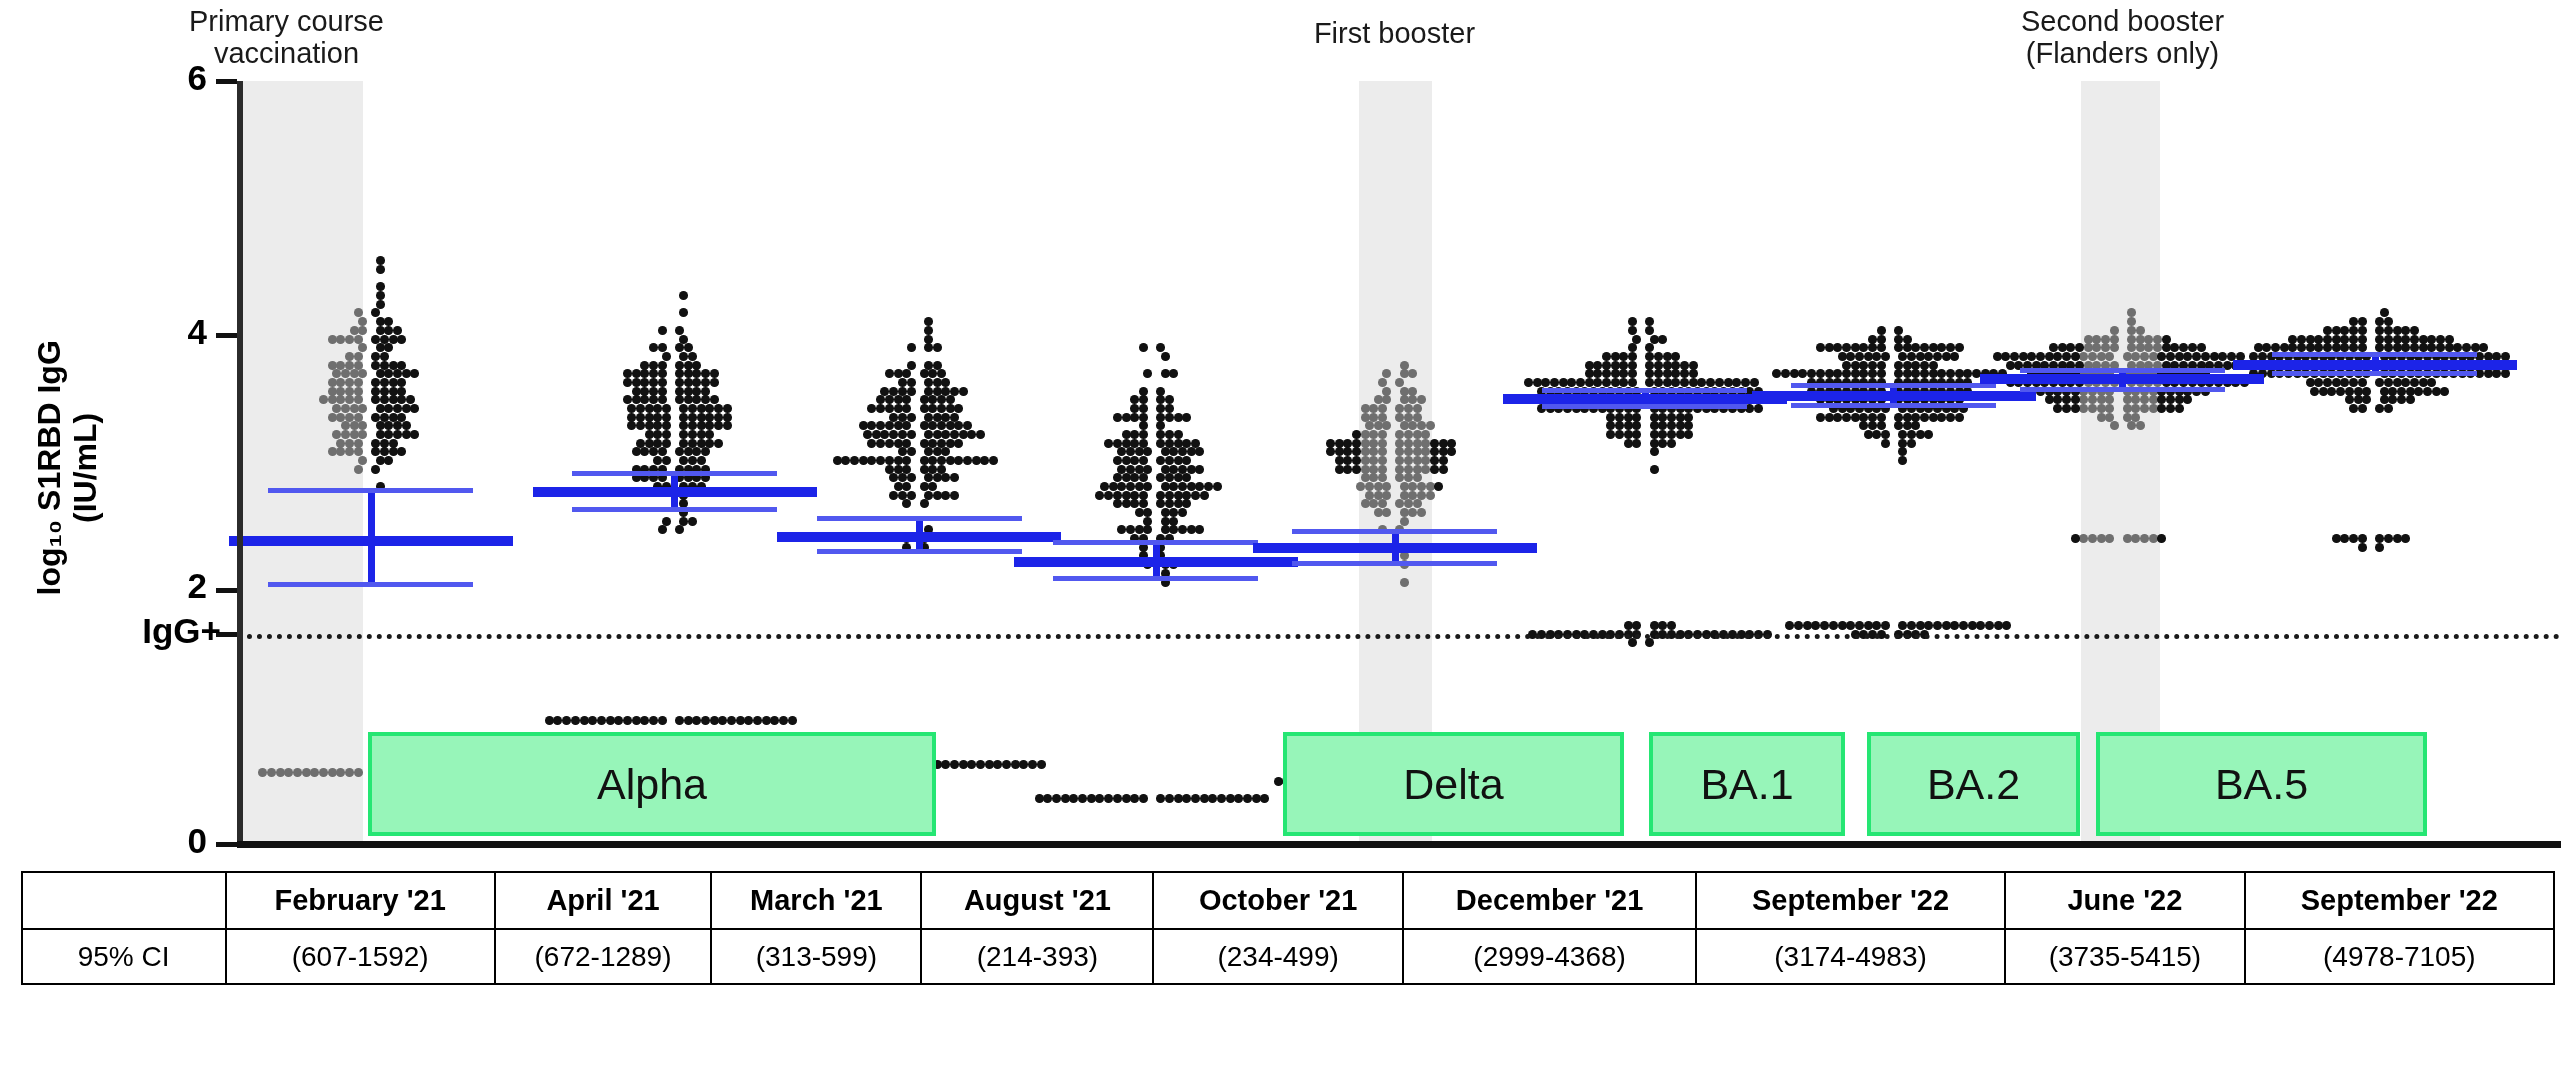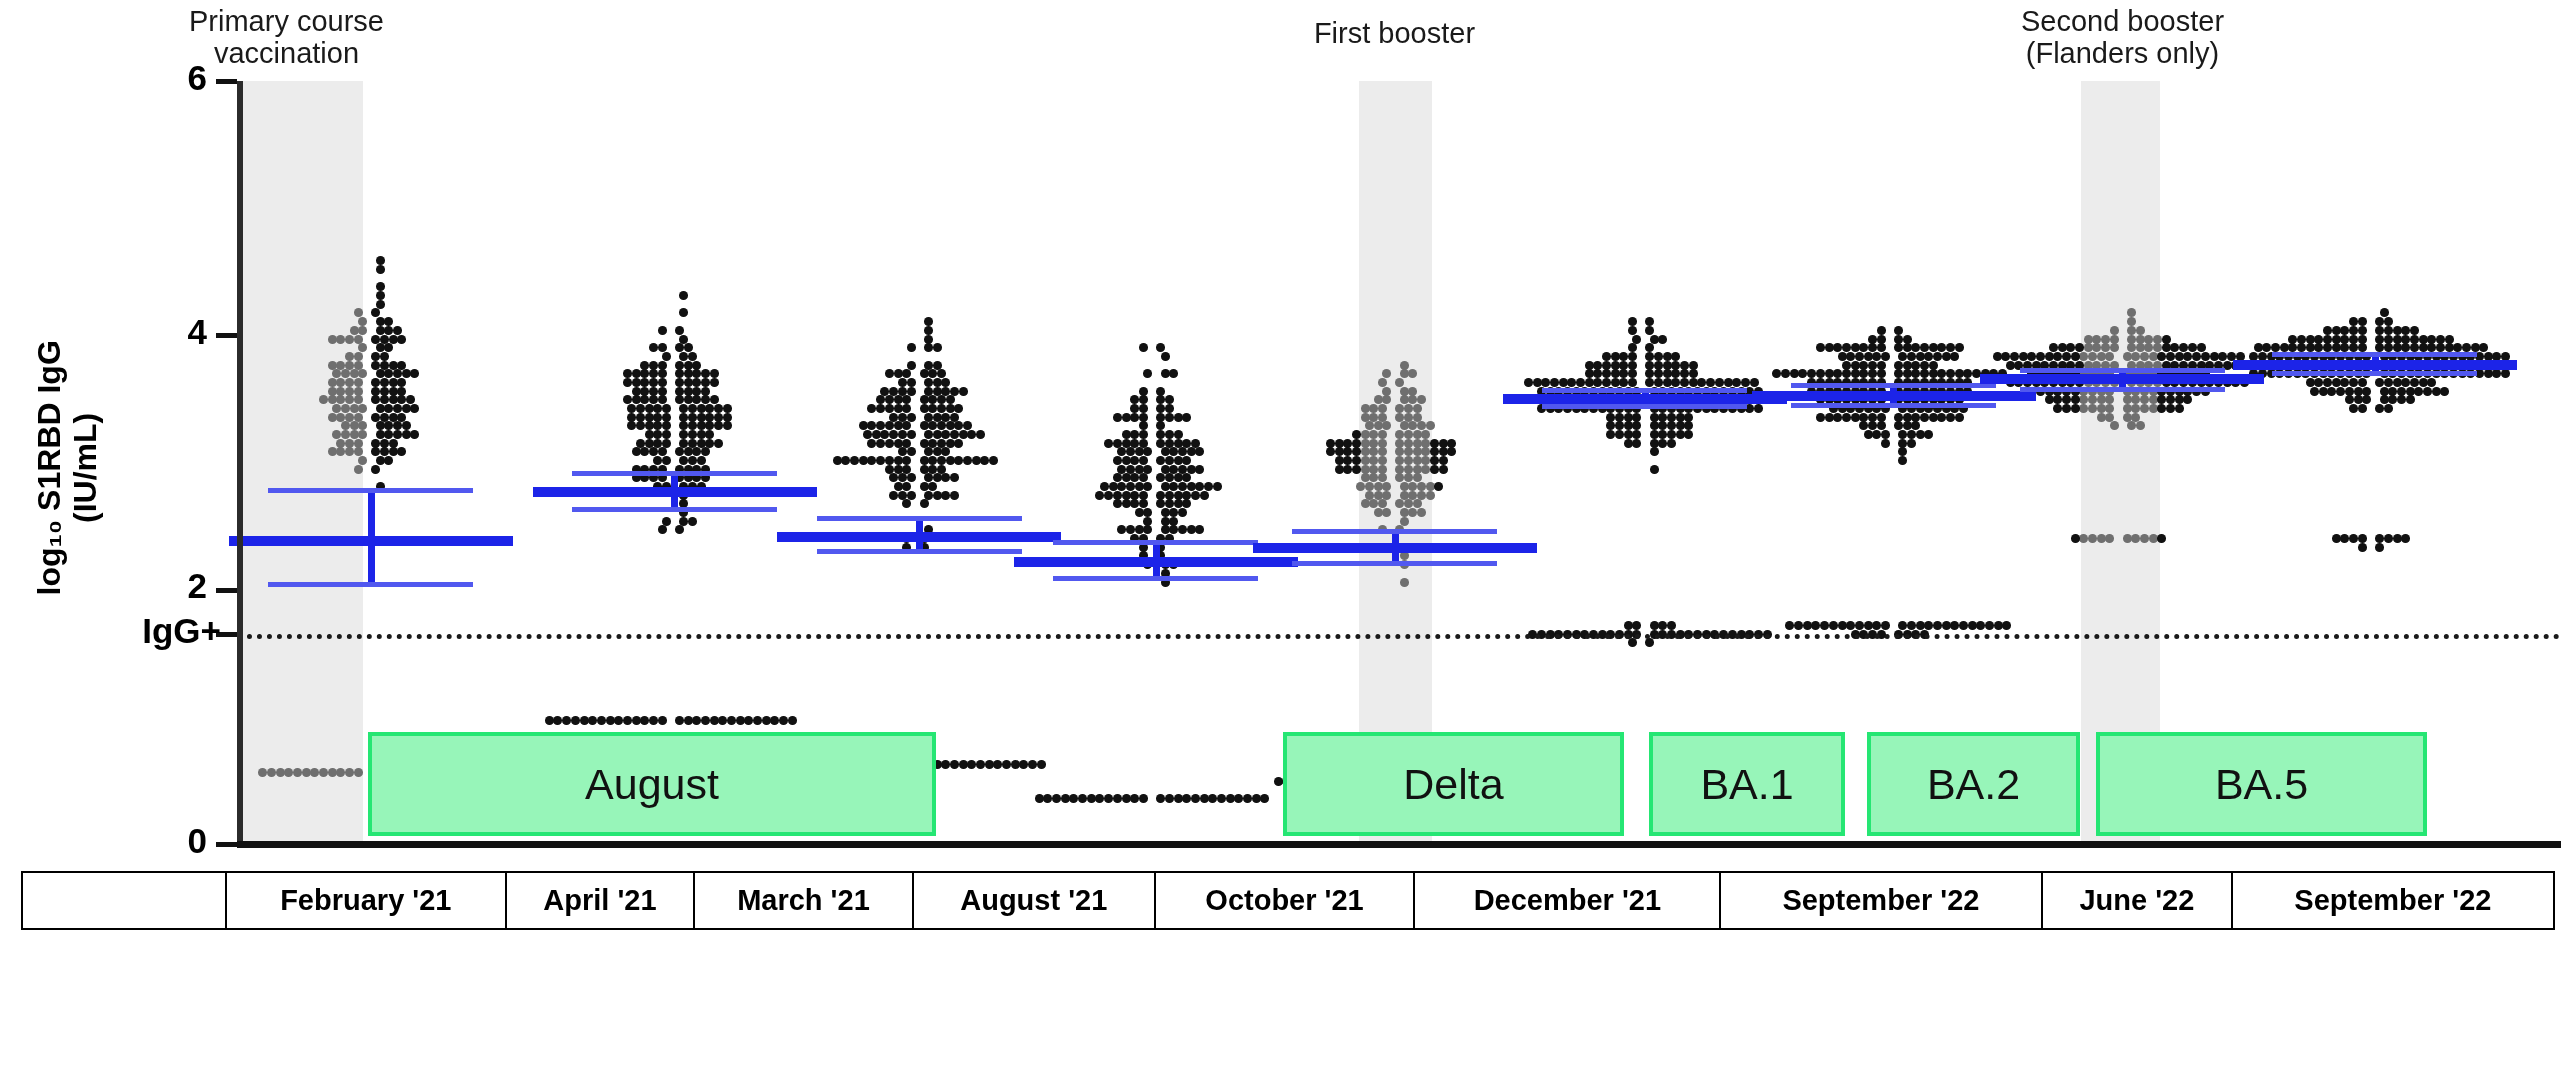--- a/index.html
+++ b/index.html
@@ -1733,21 +1733,21 @@
         <div class="civert" style="left: 2119px; top: 370px; height: 19px;"></div>
         <div class="cicap" style="left: 2020px; top: 368px; width: 205px;"></div>
         <div class="cicap" style="left: 2020px; top: 387px; width: 205px;"></div>
         <div class="gmc" style="left: 1980px; top: 374px; width: 284px;"></div>
         <div class="civert" style="left: 2372px; top: 355px; height: 19px;"></div>
         <div class="cicap" style="left: 2272px; top: 352px; width: 205px;"></div>
         <div class="cicap" style="left: 2272px; top: 371px; width: 205px;"></div>
         <div class="gmc" style="left: 2233px; top: 360px; width: 284px;"></div>
       </div>
     <div id="vboxes">
-        <div class="vbox" style="left: 368px; width: 568px; top: 732px; height: 104px;">August</div>
+        <div class="vbox" style="left: 368px; width: 568px; top: 732px; height: 104px;">Alpha</div>
         <div class="vbox" style="left: 1283px; width: 341px; top: 732px; height: 104px;">Delta</div>
         <div class="vbox" style="left: 1649px; width: 196px; top: 732px; height: 104px;">BA.1</div>
         <div class="vbox" style="left: 1867px; width: 213px; top: 732px; height: 104px;">BA.2</div>
         <div class="vbox" style="left: 2096px; width: 331px; top: 732px; height: 104px;">BA.5</div>
       </div>
     <div class="axis-y"></div>
     <div class="axis-x" id="xaxis" style="width: 2324px;"></div>
     <div id="ticks">
         <div class="tick" style="left: 216px; top: 79px;"></div>
         <div class="tlabel" style="left: 0px; width: 207px; top: 58px;">6</div>
@@ -1773,17 +1773,29 @@
           <th>March '21</th>
           <th>August '21</th>
           <th>October '21</th>
           <th>December '21</th>
           <th>September '22</th>
           <th>June '22</th>
           <th>September '22</th>
         </tr>
     </thead>
     <tbody>
+      <tr>
+          <td class="rowhead">95% CI</td>
+          <td>(607-1592)</td>
+          <td>(672-1289)</td>
+          <td>(313-599)</td>
+          <td>(214-393)</td>
+          <td>(234-499)</td>
+          <td>(2999-4368)</td>
+          <td>(3174-4983)</td>
+          <td>(3735-5415)</td>
+          <td>(4978-7105)</td>
+        </tr>
     </tbody>
   </table>
 
 </div>
 
 
 </body></html>

